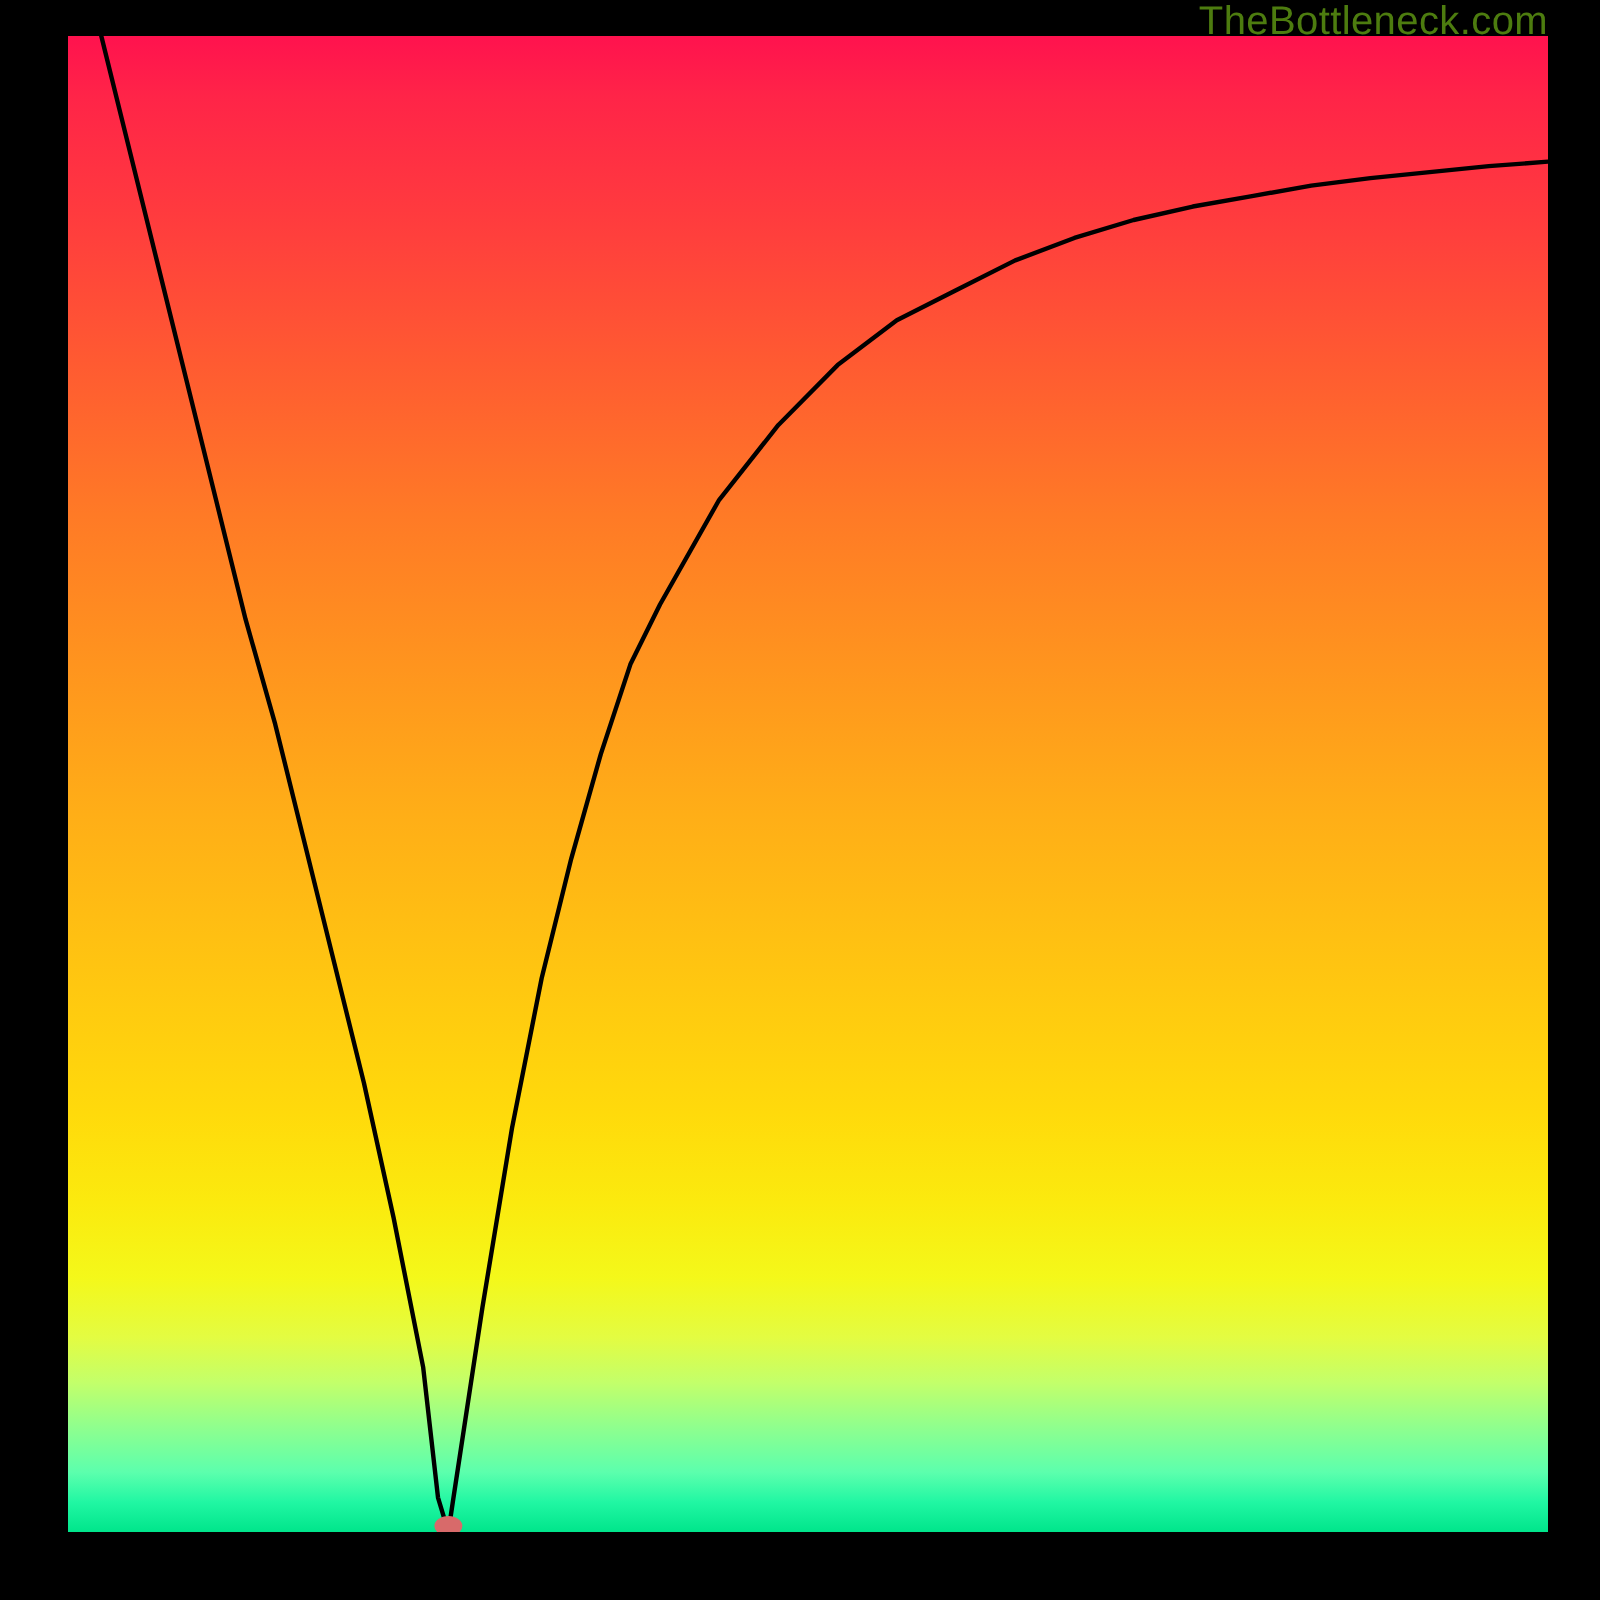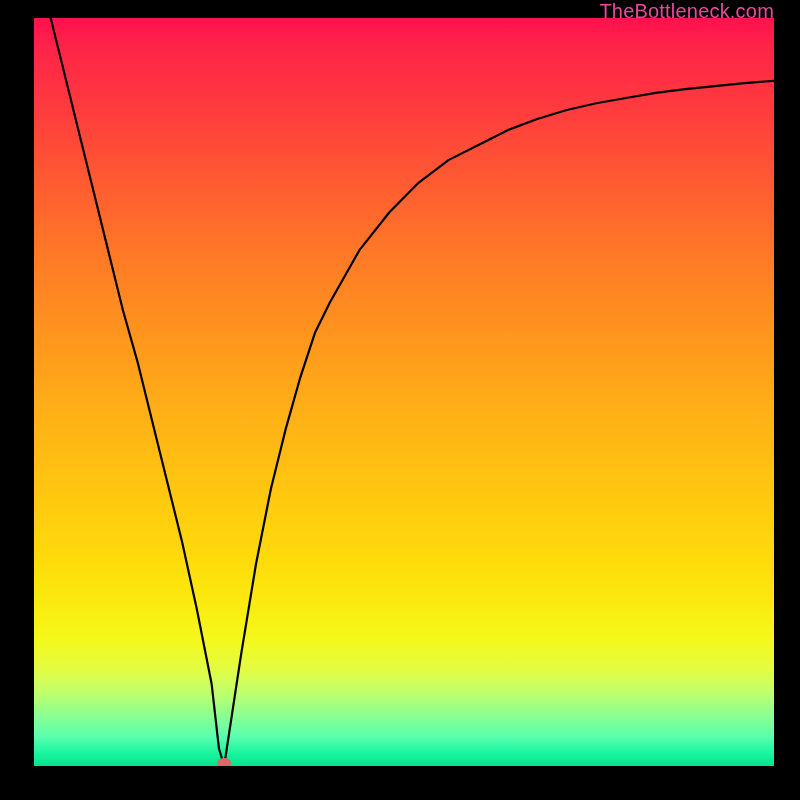--- a/index.html
+++ b/index.html
@@ -63,21 +63,21 @@
     stroke-linecap: round;
   }
   .marker {
     fill: #d86a6a;
     stroke: none;
   }
   .watermark {
     position: absolute;
     top: 0px;
     right: 26px;
-    color: #ec4899;
+    color: #4d7c0f;
     font-size: 20px;
     line-height: 22px;
     font-weight: 500;
     letter-spacing: 0.2px;
   }
 </style>
 </head>
 <body>
 
 <div class="frame">

